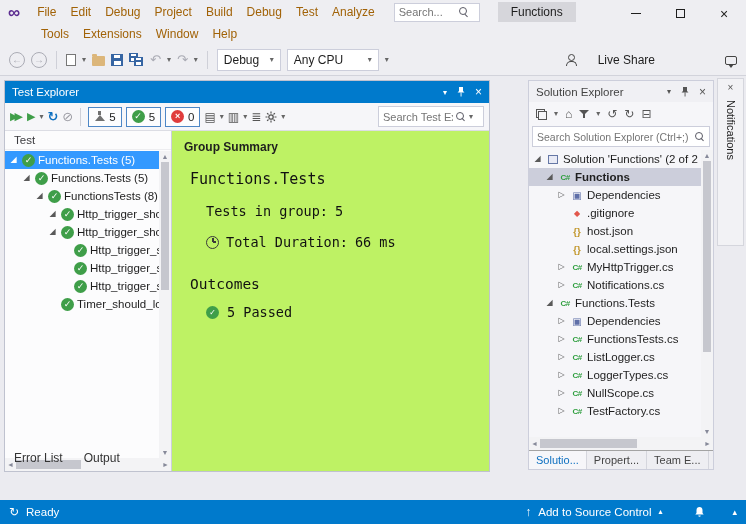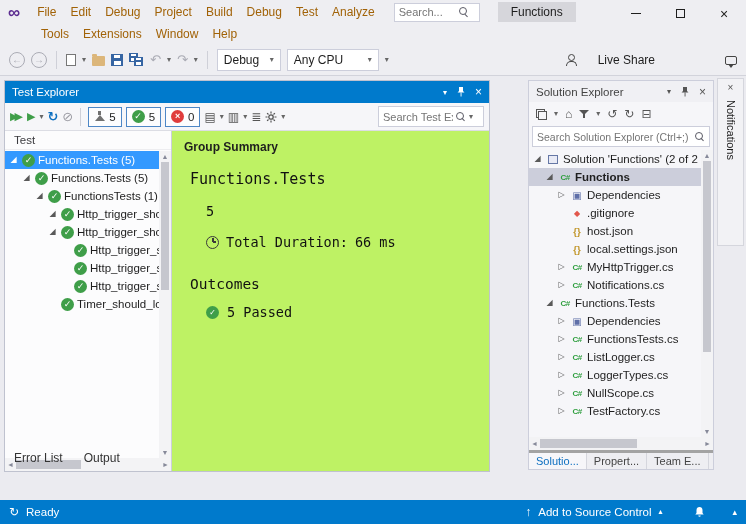--- a/index.html
+++ b/index.html
@@ -128,21 +128,21 @@
   .srow{height:18px;display:flex;align-items:center;font-size:11.5px;white-space:nowrap;gap:2px}
   .srow.gray-selected{background:#CCCEDB}
   .sexp{width:11px;font-size:8px;color:#595959;text-align:center;flex:none;line-height:1}
   .sicon{width:16px;flex:none;display:flex;justify-content:center;align-items:center}
   .cs-glyph{font-size:8px;font-weight:bold;color:#2E9E3E;letter-spacing:-0.5px}
   .braces-glyph{font-size:9.5px;font-weight:bold;color:#C09426}
   .git-glyph{font-size:8px;color:#E2574C}
   .pkg-glyph{font-size:10px;color:#5F6FA8}
   .slabel{overflow:hidden}
   .bold{font-weight:bold}
-  .se-tabs{height:19px;border-top:3px solid #a3a3a3;display:flex;align-items:stretch;background:#EEEEF2;flex:none}
+  .se-tabs{height:19px;border-top:1px solid #a3a3a3;display:flex;align-items:stretch;background:#EEEEF2;flex:none}
   .se-tab{padding:0 7px;display:flex;align-items:center;font-size:11px;color:#444;border-right:1px solid #D5D6DD}
   .se-tab.active{background:#F6F6F9;color:#0E70C0}
 
   
   .notif-strip{position:absolute;top:78px;right:2px;width:27px;height:168px;background:#F2F2F5;border:1px solid #D5D6DD;display:flex;flex-direction:column;align-items:center;padding-top:4px;gap:7px}
   .notif-close{font-size:10px;color:#555;line-height:1}
   .notif-text{writing-mode:vertical-rl;font-size:11px;color:#1E1E1E}
 
   
   .bottom-tabs{position:absolute;left:6px;top:449px;display:flex;gap:5px}
@@ -302,21 +302,21 @@
             <span class="tlabel">Functions.Tests (5)</span>
           </div>
           <div class="trow" style="padding-left:16px">
             <span class="exp">◢</span>
             <span class="badge green">✓</span>
             <span class="tlabel">Functions.Tests (5)</span>
           </div>
           <div class="trow" style="padding-left:29px">
             <span class="exp">◢</span>
             <span class="badge green">✓</span>
-            <span class="tlabel">FunctionsTests (1)</span>
+            <span class="tlabel">FunctionsTests (8)</span>
           </div>
           <div class="trow" style="padding-left:42px">
             <span class="exp">◢</span>
             <span class="badge green">✓</span>
             <span class="tlabel">Http_trigger_shoul</span>
           </div>
           <div class="trow" style="padding-left:42px">
             <span class="exp">◢</span>
             <span class="badge green">✓</span>
             <span class="tlabel">Http_trigger_shoul</span>
@@ -354,20 +354,21 @@
           <span class="htrack">
               <span class="hthumb" style="left:0;width:45%"></span>
             </span>
           <span class="sarrow" style="width:11px">►</span>
         </div>
       </div>
       <div class="summary-pane">
         <div class="gs-header">Group Summary</div>
         <div class="gs-title mono">Functions.Tests</div>
         <div class="gs-line mono">
+          <span>Tests in group:</span>
           <span>5</span>
         </div>
         <div class="gs-line mono">
           <span class="clock"></span>
           <span>Total Duration:</span>
           <span>66 ms</span>
         </div>
         <div class="gs-outcomes mono">Outcomes</div>
         <div class="gs-passed mono">
           <span class="badge green">✓</span>

